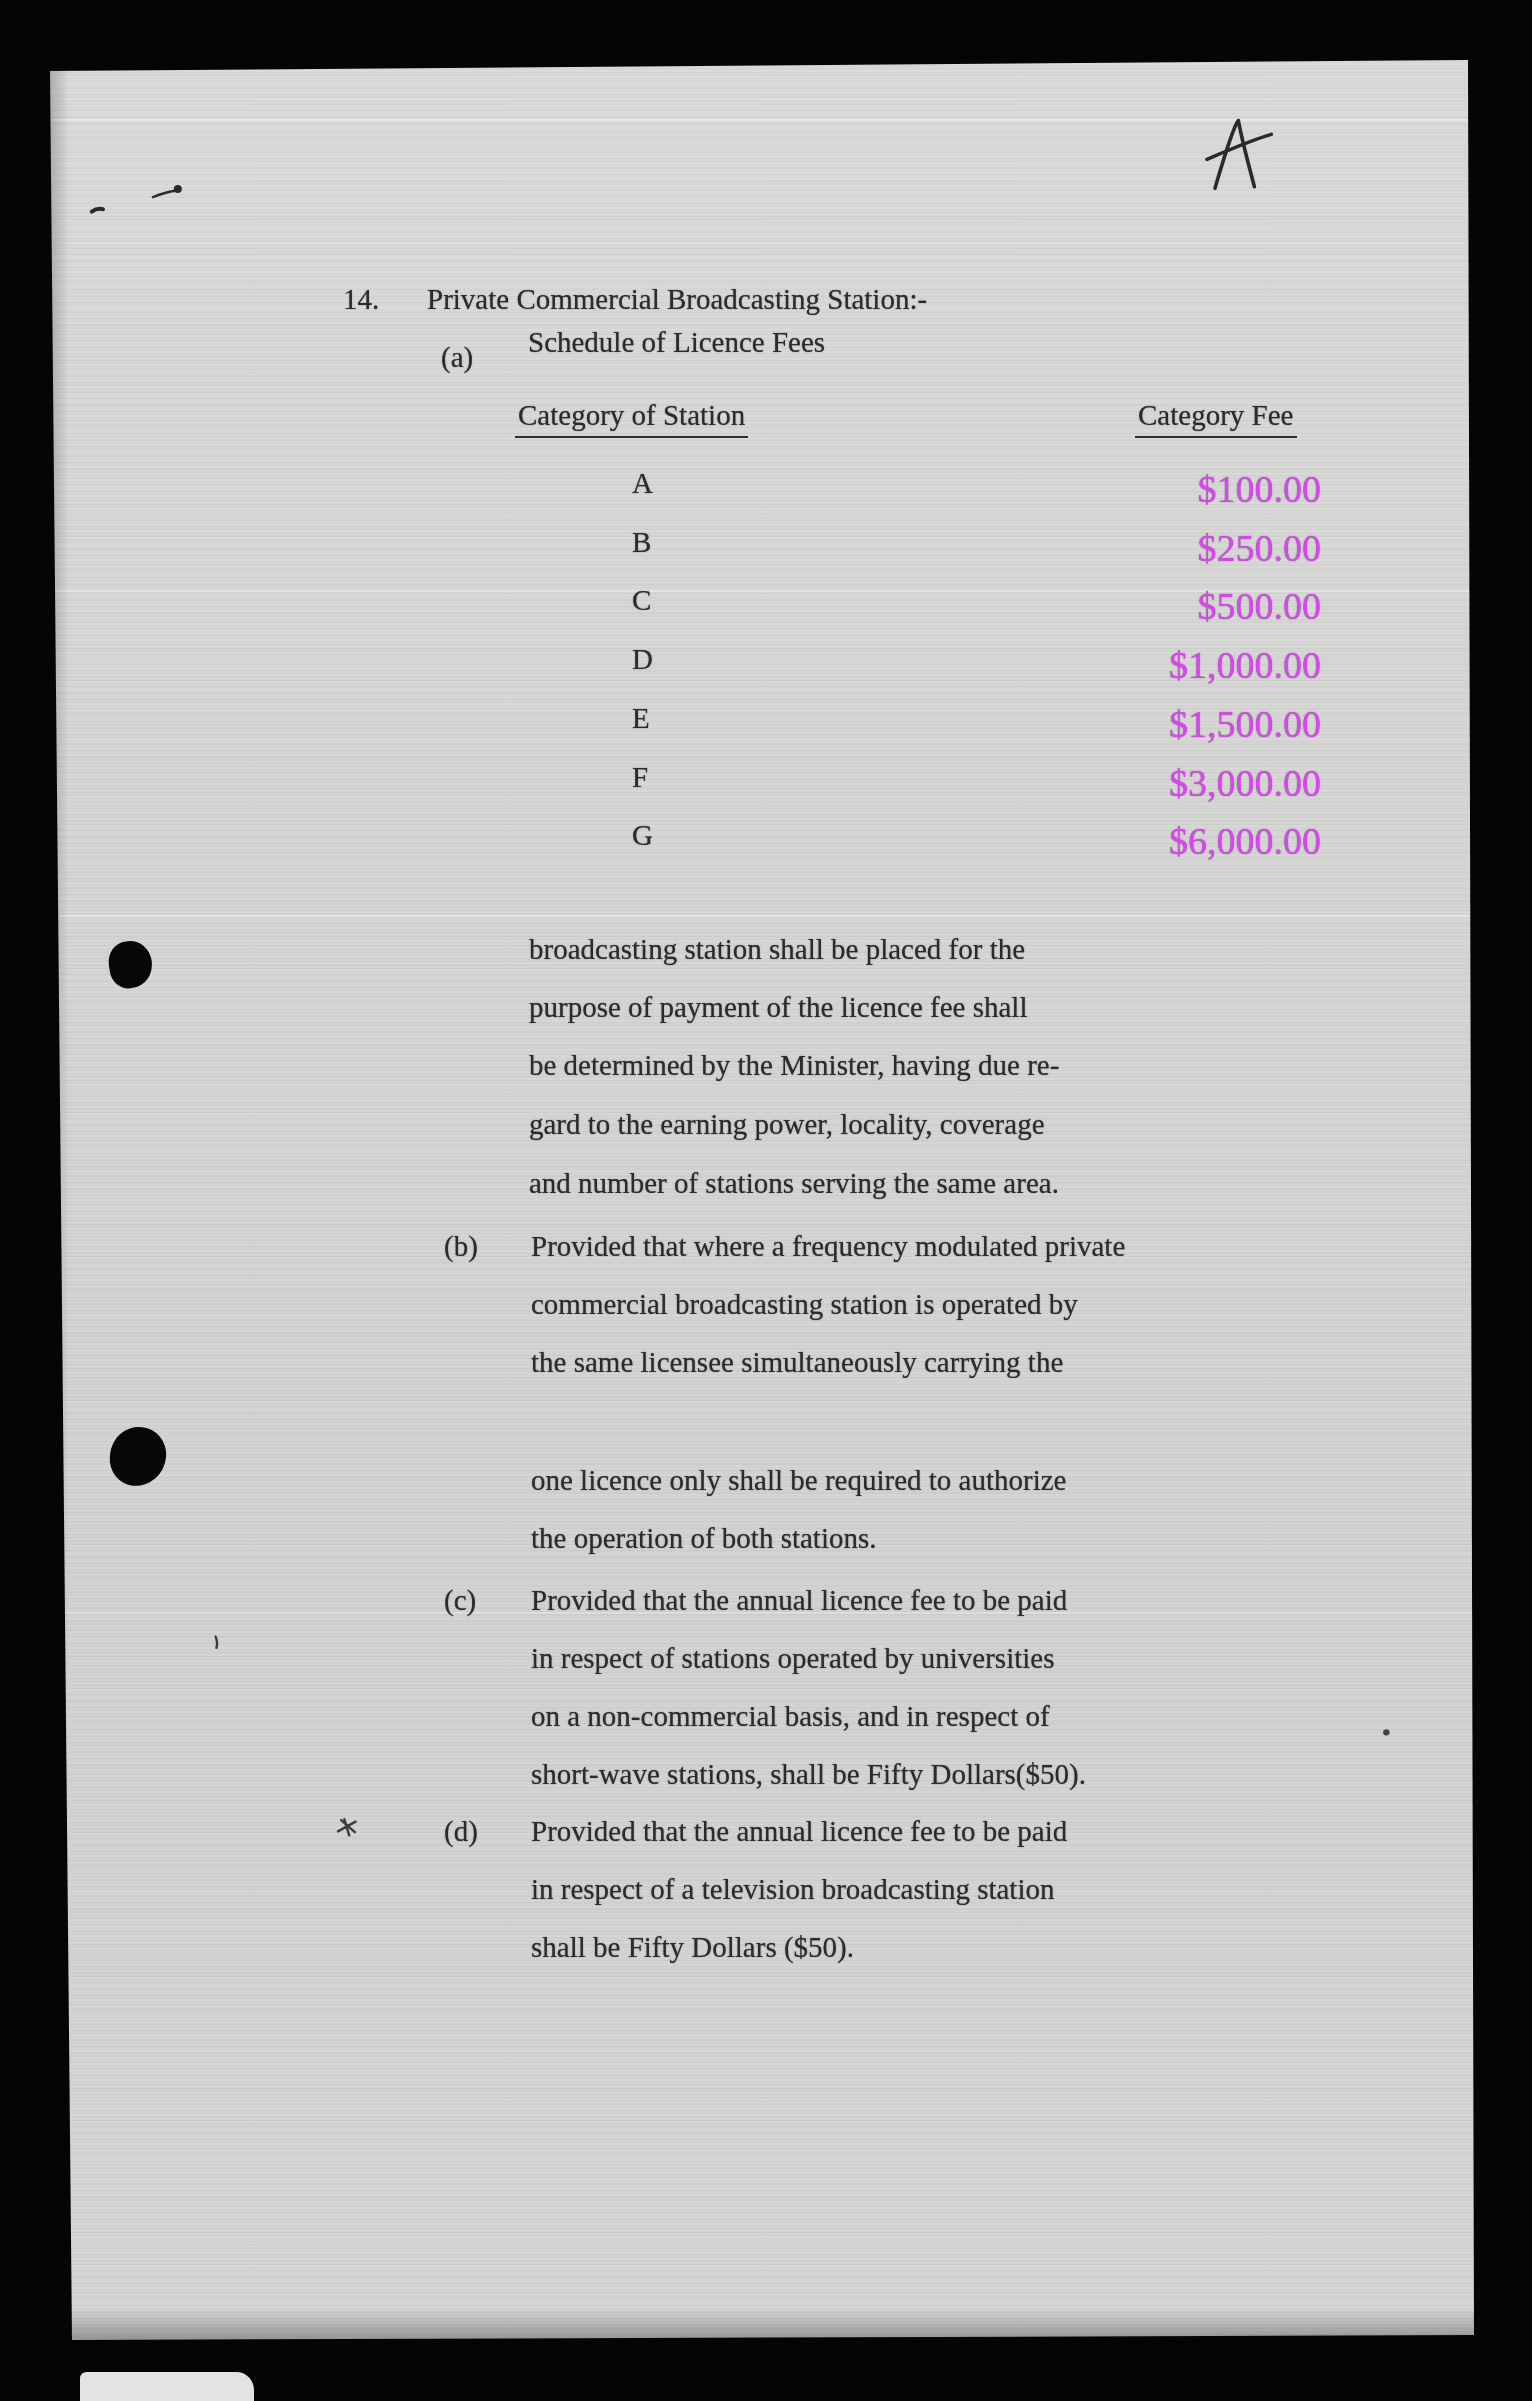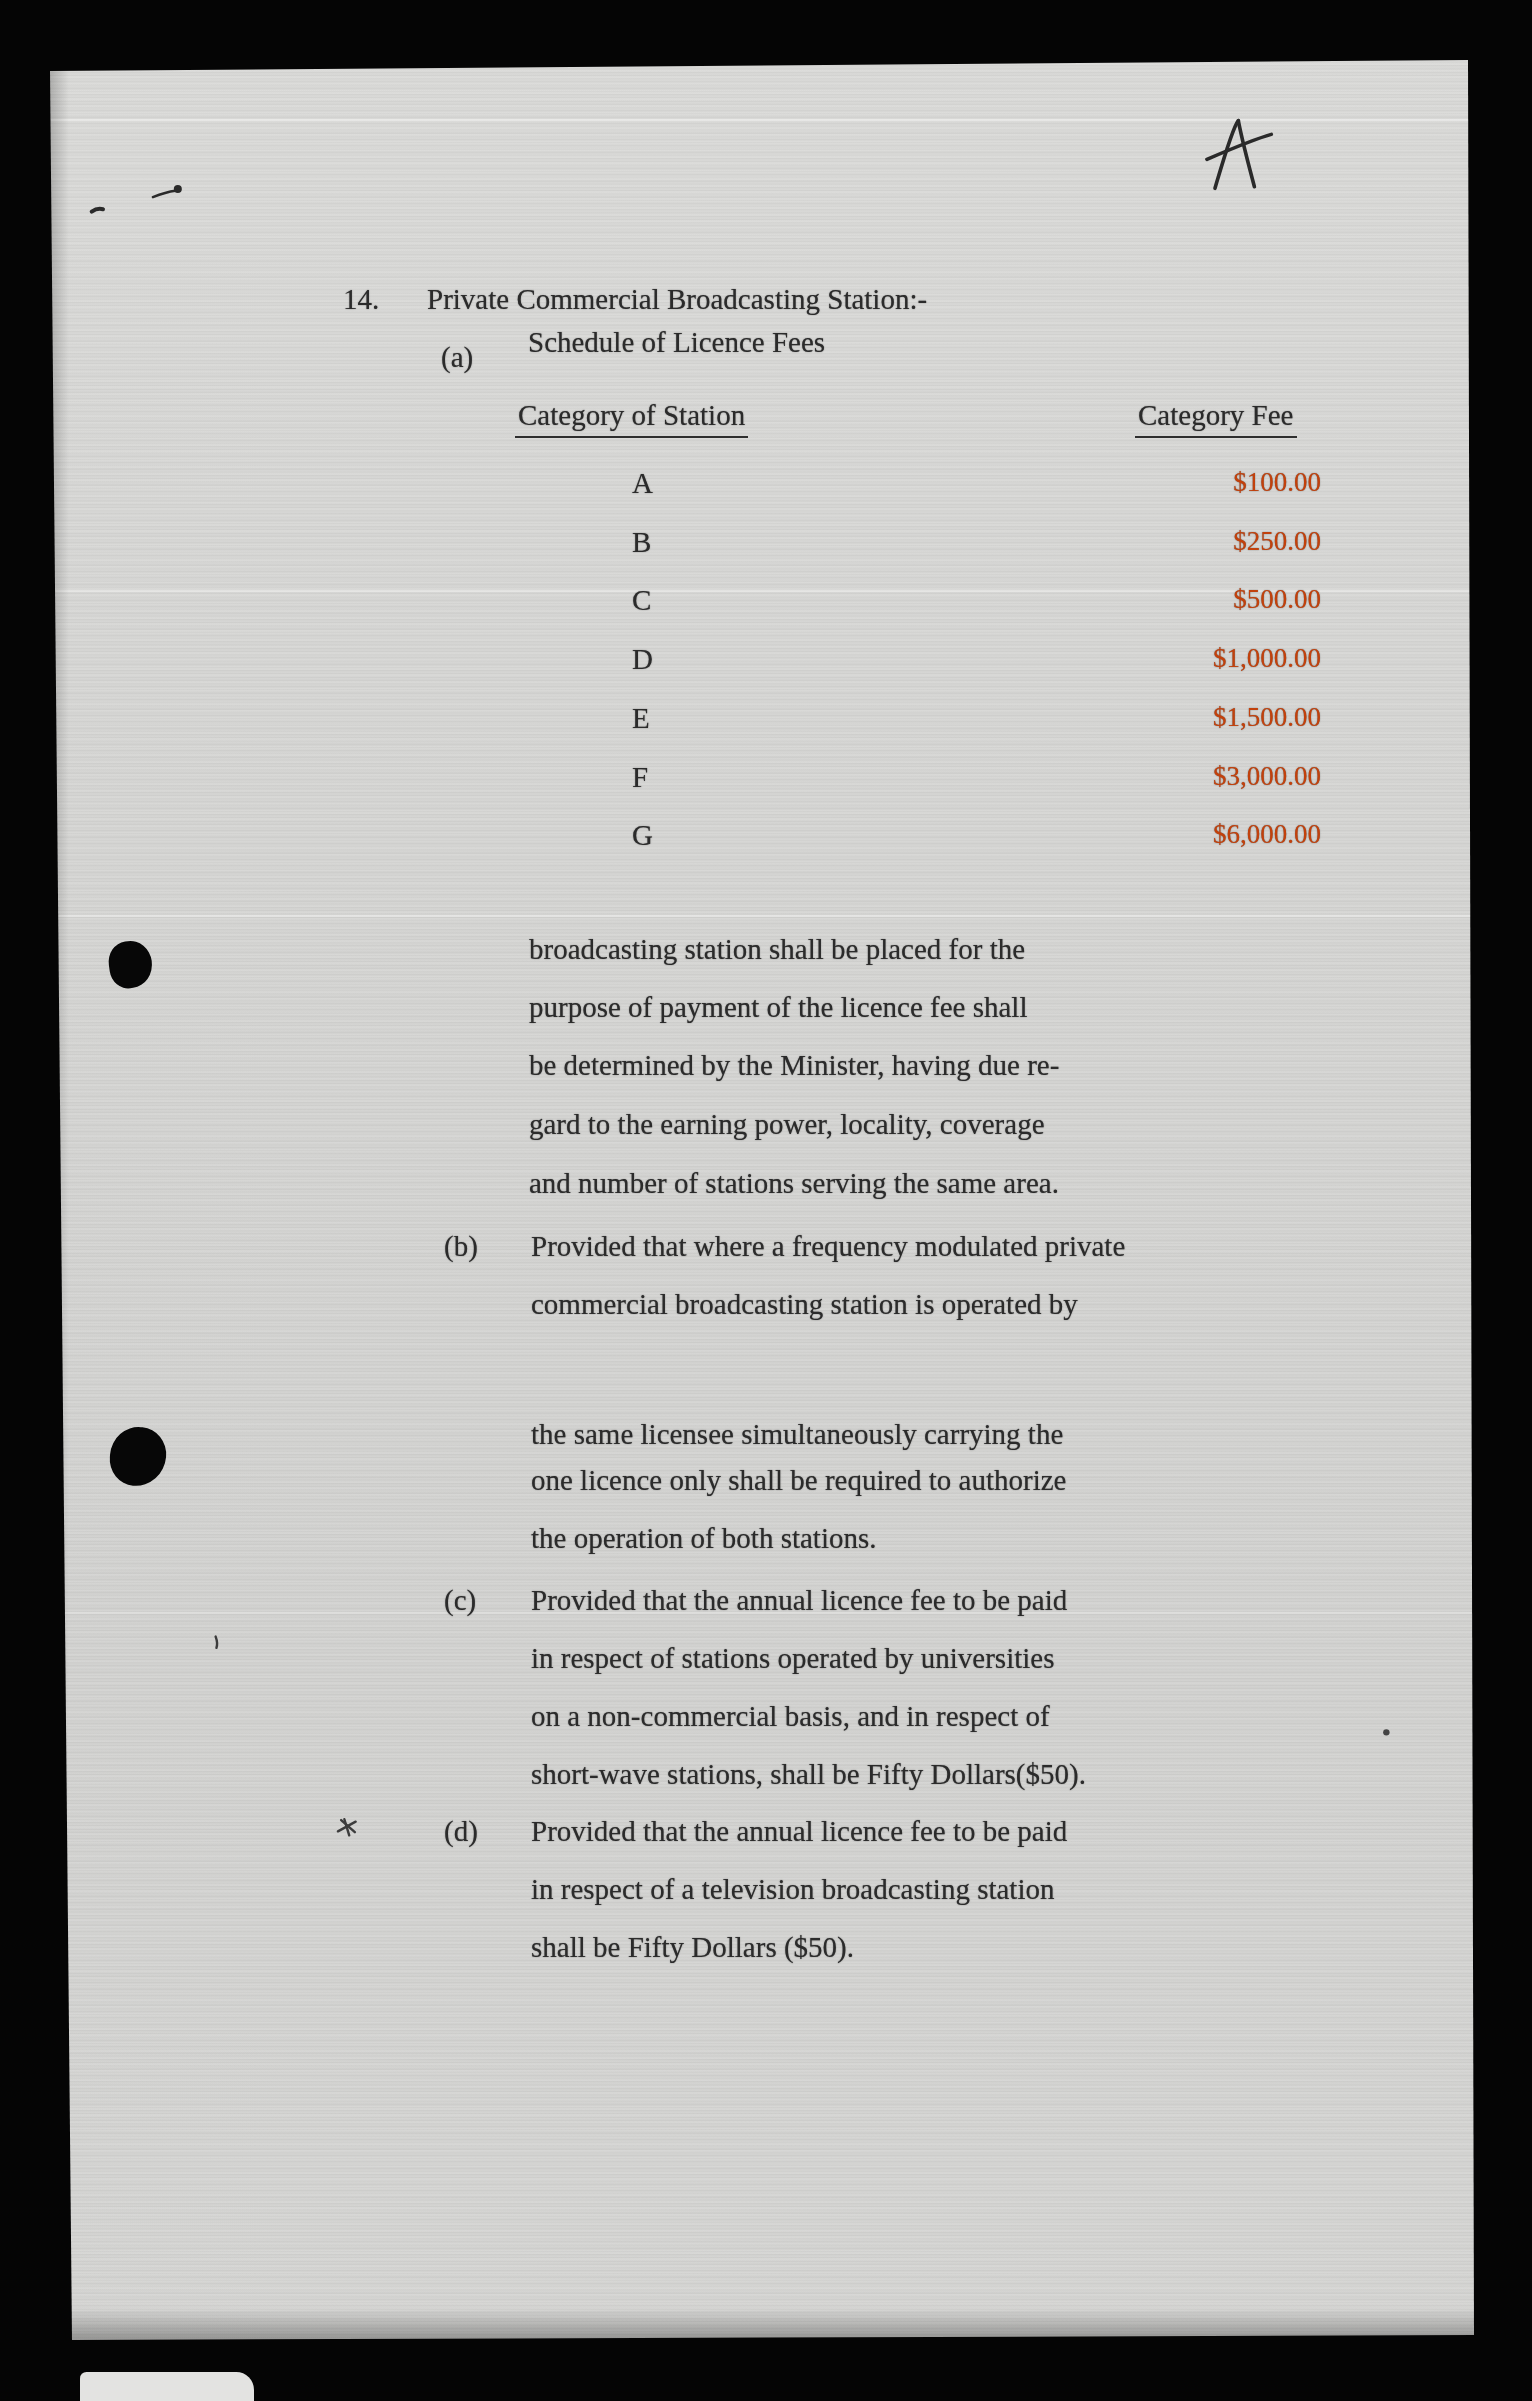--- a/index.html
+++ b/index.html
@@ -26,21 +26,21 @@
   
   .content{position:absolute;inset:0;font-family:Liberation Serif, serif;}
   .tline{
     position:absolute;font-size:29px;line-height:1.15;white-space:pre;
     color:#2b2b2b;text-shadow:0 0 1.2px rgba(35,35,35,0.65);
   }
   .underlined{border-bottom:2.4px solid #2e2e2e;padding:0 3.2px 4px 3.2px;margin-left:-3.2px;}
   .trow{position:absolute;left:0;width:1532px;height:37px;}
   .trow .cat{position:absolute;left:632px;font-size:29px;color:#2b2b2b;
     text-shadow:0 0 1.2px rgba(35,35,35,0.65);}
-  .trow .fee{position:absolute;right:211px;font-size:27px;color:#c2410c;white-space:pre;
+  .trow .fee{position:absolute;right:211px;font-size:38px;color:#d946ef;white-space:pre;
     text-shadow:0 0 1.2px rgba(35,35,35,0.65);}
   .hole{position:absolute;background:#070707;}
   .hole1{left:109px;top:941px;width:43px;height:47px;border-radius:48% 52% 55% 45%;transform:rotate(-8deg);}
   .hole2{left:110px;top:1427px;width:56px;height:59px;border-radius:52% 48% 55% 47%;transform:rotate(5deg);}
   .page-tab{
     position:absolute;left:80px;top:2372px;width:174px;height:29px;
     background:#e3e3e1;border-radius:6.4px 17.7px 0 0;filter:blur(0.4px);
   }
   .marks{position:absolute;left:0;top:0;pointer-events:none;}
 </style>
@@ -100,21 +100,21 @@
 
     <div class="tline" style="left:529px;top:933px">broadcasting station shall be placed for the</div>
     <div class="tline" style="left:529px;top:991px">purpose of payment of the licence fee shall</div>
     <div class="tline" style="left:529px;top:1049px">be determined by the Minister, having due re-</div>
     <div class="tline" style="left:529px;top:1108px">gard to the earning power, locality, coverage</div>
     <div class="tline" style="left:529px;top:1167px">and number of stations serving the same area.</div>
 
     <div class="tline" style="left:444px;top:1230px">(b)</div>
     <div class="tline" style="left:531px;top:1230px">Provided that where a frequency modulated private</div>
     <div class="tline" style="left:531px;top:1288px">commercial broadcasting station is operated by</div>
-    <div class="tline" style="left:531px;top:1418px">the same licensee simultaneously carrying the</div>
+    <div class="tline" style="left:531px;top:1346px">the same licensee simultaneously carrying the</div>
     <div class="tline" style="left:531px;top:1464px">one licence only shall be required to authorize</div>
     <div class="tline" style="left:531px;top:1522px">the operation of both stations.</div>
 
     <div class="tline" style="left:444px;top:1584px">(c)</div>
     <div class="tline" style="left:531px;top:1584px">Provided that the annual licence fee to be paid</div>
     <div class="tline" style="left:531px;top:1642px">in respect of stations operated by universities</div>
     <div class="tline" style="left:531px;top:1700px">on a non-commercial basis, and in respect of</div>
     <div class="tline" style="left:531px;top:1758px">short-wave stations, shall be Fifty Dollars($50).</div>
 
     <div class="tline" style="left:444px;top:1815px">(d)</div>

